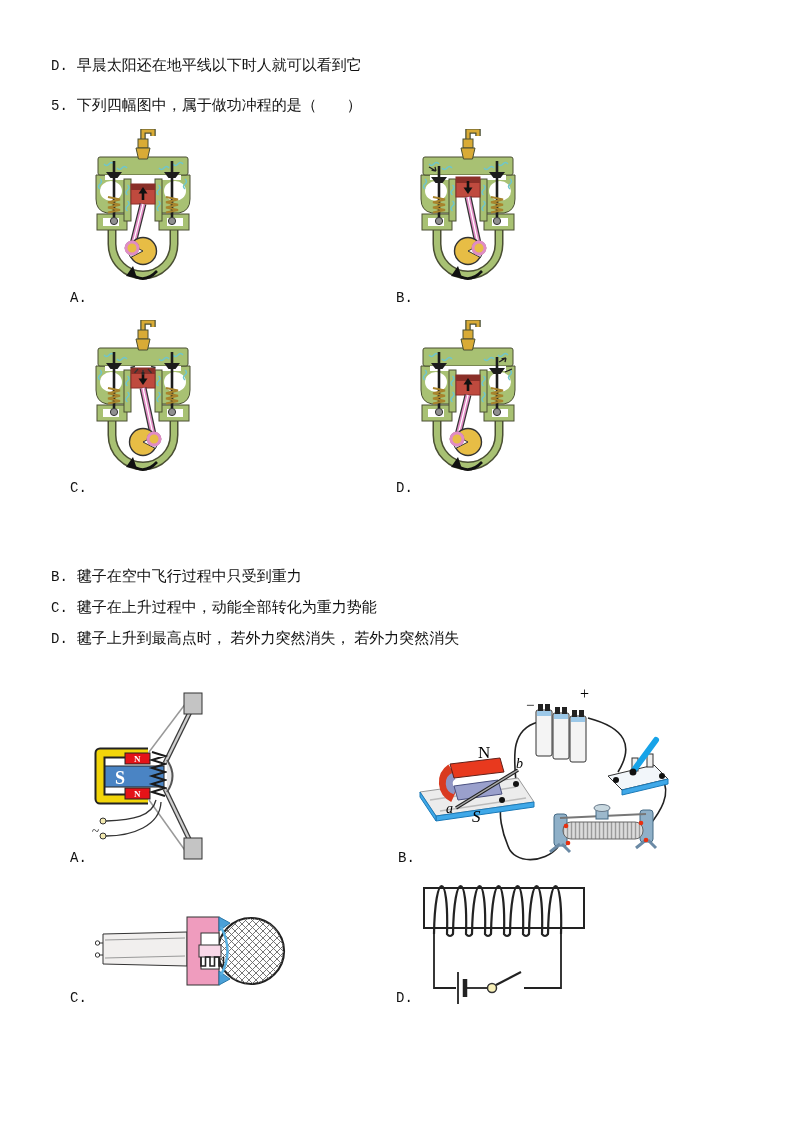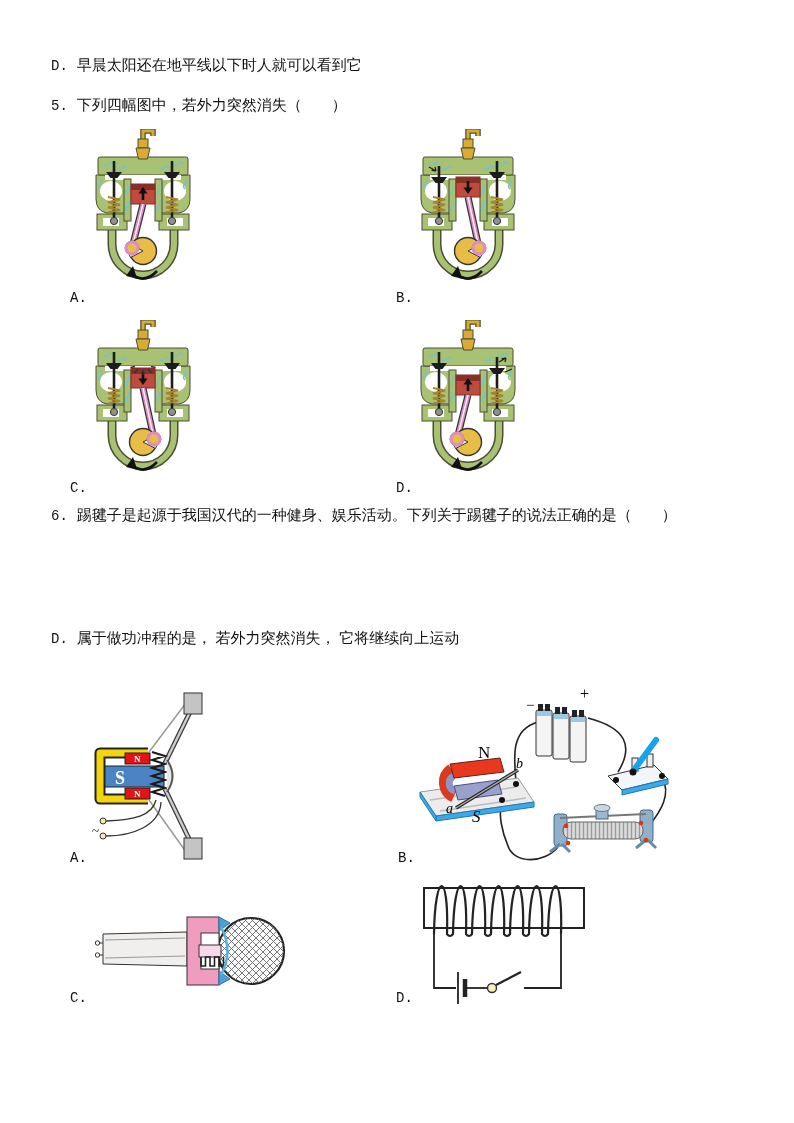--- a/index.html
+++ b/index.html
@@ -12,21 +12,21 @@
   .fig{position:absolute;}
   svg text{font-family:"Liberation Serif","DejaVu Serif",serif;}
 </style>
 </head>
 <body>
 
 <div class="page">
 
   <div class="line" style="top:56px"><span class="ltr">D.</span><span>早晨太阳还在地平线以下时人就可以看到它</span></div>
 
-  <div class="line" style="top:96px"><span class="ltr">5.</span><span>下列四幅图中，若外力突然消失（　　）</span></div>
+  <div class="line" style="top:96px"><span class="ltr">5.</span><span>下列四幅图中，属于做功冲程的是（　　）</span></div>
 
   <div class="fig" style="left:95px;top:129px"><svg viewBox="0 0 96 166" width="96" height="166">
     <path d="M20,96 V116 A28,28 0 0 0 76,116 V96 Z" fill="#fff"></path>
     <path d="M17,96 V115 A31,31 0 0 0 79,115 V96" fill="none" stroke="#4a4f33" stroke-width="9"></path>
     <path d="M17,96 V115 A31,31 0 0 0 79,115 V96" fill="none" stroke="#a8c173" stroke-width="6"></path>
     <rect x="2" y="85" width="30" height="16" fill="#a8c173" stroke="#4a4f33"></rect>
     <rect x="64" y="85" width="30" height="16" fill="#a8c173" stroke="#4a4f33"></rect>
     <rect x="8" y="89" width="16" height="8" fill="#fff"></rect>
     <rect x="72" y="89" width="16" height="8" fill="#fff"></rect>
     <path d="M1,46 V70 Q1,82 12,84 L30,84 V46 Z" fill="#a8c173" stroke="#4a4f33"></path>
@@ -242,22 +242,23 @@
     <path d="M79,42 l7,-4 M86,38 l-4.5,0.8 M86,38 l-1,4.2 M85,52 l7,-3" stroke="#222" stroke-width="1.3" fill="none"></path>
     <path d="M62,142 Q49,156 35,144" stroke="#111" stroke-width="2.6" fill="none"></path>
     <path d="M38,137 L31,147 L42,149 Z" fill="#111"></path>
   </svg></div>
 
   <span class="figlabel" style="left:70px;top:291px">A.</span>
   <span class="figlabel" style="left:396px;top:291px">B.</span>
   <span class="figlabel" style="left:70px;top:481px">C.</span>
   <span class="figlabel" style="left:396px;top:481px">D.</span>
 
-  <div class="line" style="top:506px"><span class="ltr">6.</span><span>踢毽子是起源于我国汉代的一种健身、娱乐活动。下列关于踢毽子的说法正确的是（　　）</span></div>
-  <div class="line" style="top:629px"><span class="ltr">D.</span><span>属于做功冲程的是， 若外力突然消失， 它将继续向上运动</span></div>
+  <div class="line" style="top:567px"><span class="ltr">B.</span><span>毽子在空中飞行过程中只受到重力</span></div>
+  <div class="line" style="top:598px"><span class="ltr">C.</span><span>毽子在上升过程中，动能全部转化为重力势能</span></div>
+  <div class="line" style="top:629px"><span class="ltr">D.</span><span>毽子上升到最高点时， 若外力突然消失， 若外力突然消失</span></div>
 
 
   <div class="fig" style="left:72px;top:690px">
     <svg viewBox="0 0 135 175" width="135" height="175">
       <g>
         <line x1="77" y1="62" x2="117" y2="9" stroke="#999" stroke-width="1.5"></line>
         <line x1="77" y1="110" x2="117" y2="166" stroke="#999" stroke-width="1.5"></line>
       </g>
       <g>
         <path d="M93,73 L119,20" stroke="#3a3a3a" stroke-width="5" fill="none"></path>

